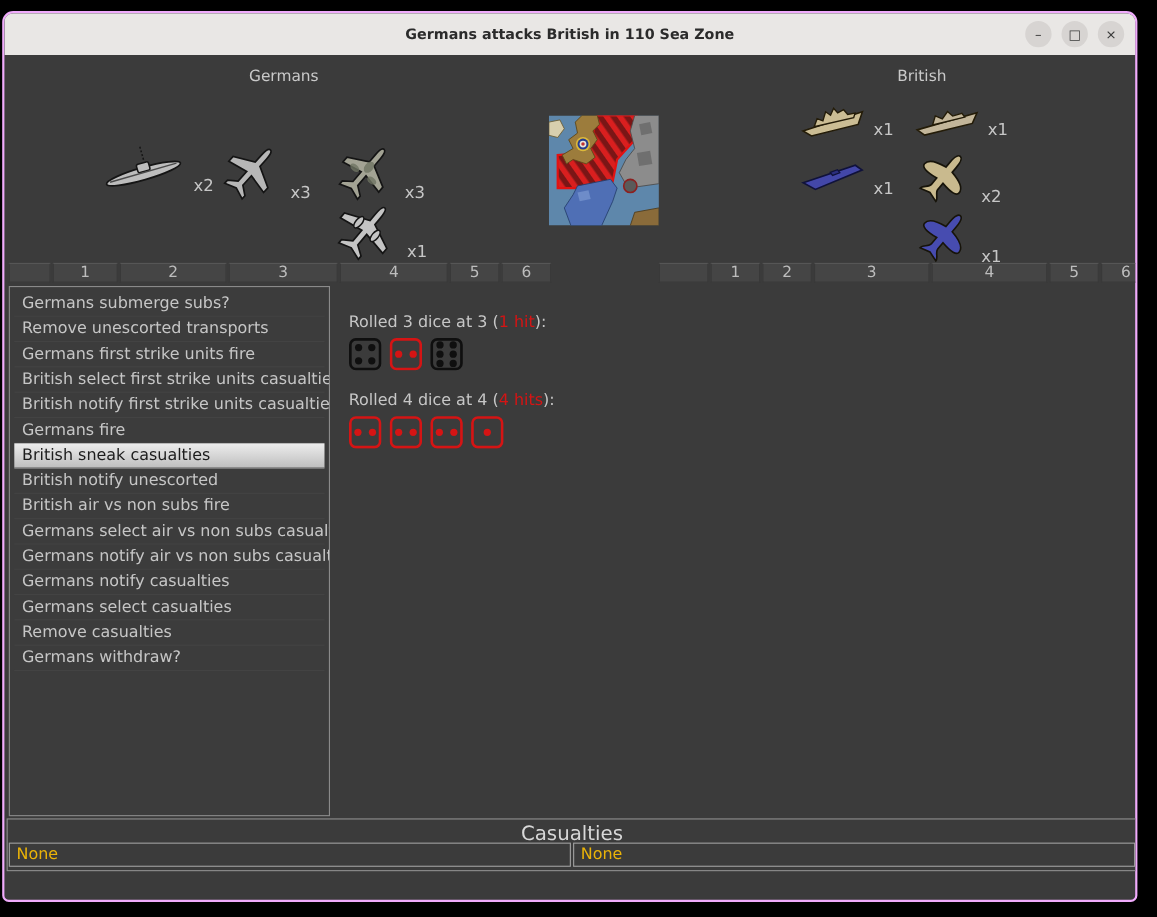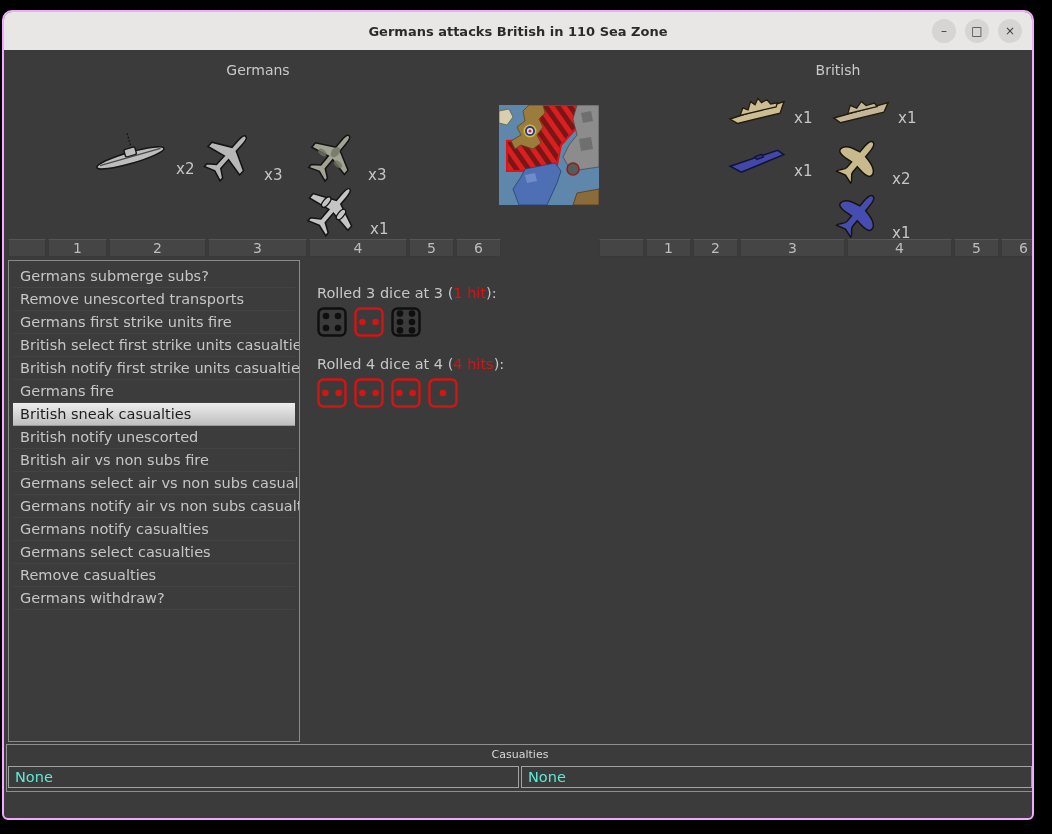--- a/index.html
+++ b/index.html
@@ -45,24 +45,24 @@
     box-sizing:border-box;}
   .total-hits{font-size:17px;font-weight:bold;color:#d4d4d4;padding-bottom:5px;
     border-bottom:1px solid #595959;margin-right:2px;}
   .total-hits .red{color:#d51414;}
   .roll-line{font-size:14.5px;color:#c6c6c6;margin-top:19px;}
   .roll-line .red{color:#d51414;}
   .dice-row{display:flex;gap:7px;margin-top:6px;}
   
   .casualties{position:absolute;left:2px;top:732px;width:1028px;height:48px;
     border:1px solid #8f8f8f;box-sizing:border-box;background:#3b3b3b;}
-  .casualties .cas-title{text-align:center;color:#d8d8d8;font-size:11px;padding-top:3px;height:17px;}
+  .casualties .cas-title{text-align:center;color:#d8d8d8;font-size:18px;padding-top:3px;height:17px;}
   .cas-cells{display:flex;gap:2px;padding:1px 1px 0 1px;}
   .cas-cell{flex:1;height:22px;border:1px solid #a2a2a2;box-sizing:border-box;
-    color:#5eead4;font-size:14.5px;line-height:21px;padding-left:6px;background:#3b3b3b;}
+    color:#eab308;font-size:14.5px;line-height:21px;padding-left:6px;background:#3b3b3b;}
   
   .action-btn{position:absolute;left:2px;top:783px;width:1028px;height:23px;background:#424242;
     border:1px solid #9b9b9b;box-sizing:border-box;color:#dedede;font-size:14.5px;
     font-family:"DejaVu Sans",sans-serif;cursor:pointer;}
   .action-btn::after{content:"";position:absolute;inset:2px;border:1px dashed #e3e3e3;}
 </style>
 </head>
 <body>
 
 <svg width="0" height="0" style="position:absolute">

